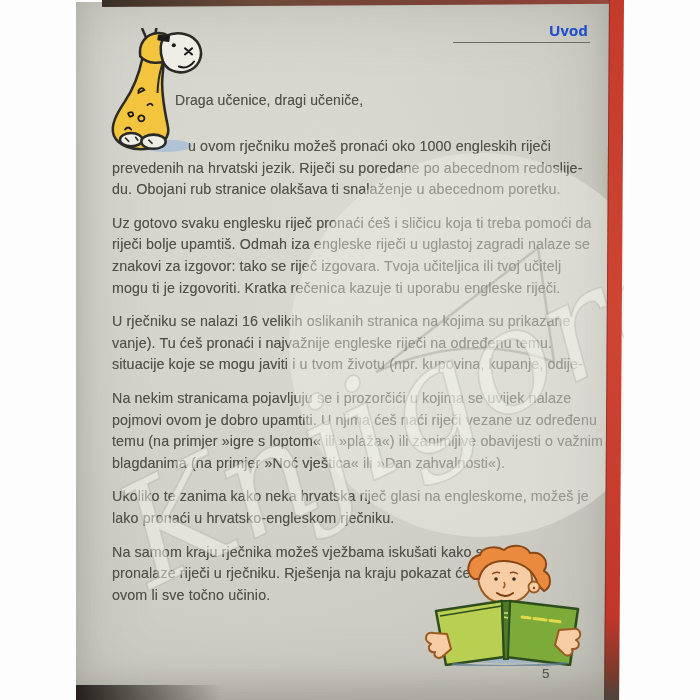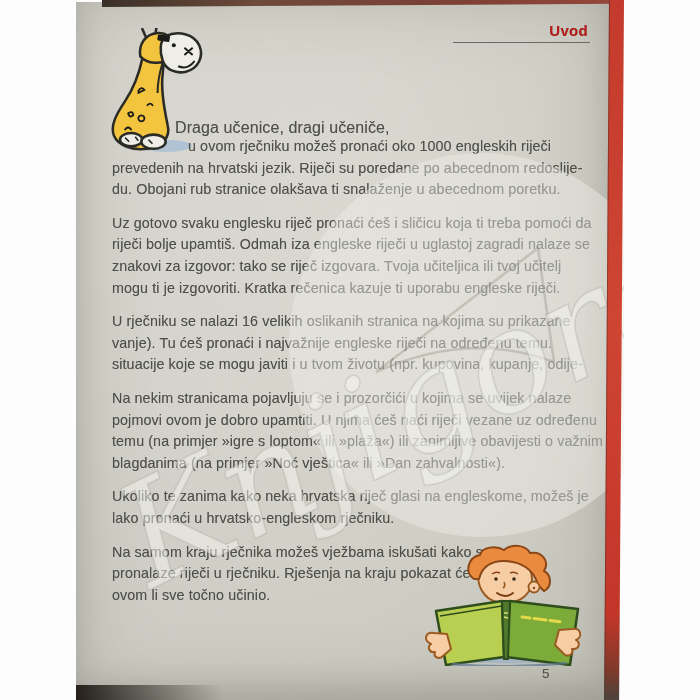--- a/index.html
+++ b/index.html
@@ -33,28 +33,28 @@
     background:linear-gradient(83deg,rgba(24,19,15,.92),rgba(24,19,15,0) 62%);
   }
   .watermark{position:absolute;inset:0;z-index:4;pointer-events:none;}
   .page-header{
     position:absolute;top:22px;right:34px;z-index:2;
   }
   .uvod-line{
     display:inline-block;border-bottom:1.6px solid #6a6963;padding:0 2px 2px 96px;
   }
   .page-title{
-    font-weight:bold;font-size:15px;color:#b91c1c;letter-spacing:.3px;
+    font-weight:bold;font-size:15px;color:#1d4ed8;letter-spacing:.3px;
     text-shadow:0 0 .6px rgba(70,70,64,.5);
   }
   .giraffe{position:absolute;left:18px;top:28px;width:118px;height:132px;z-index:2;}
   .boy{position:absolute;left:336px;top:544px;width:180px;height:122px;z-index:2;}
   .salutation{
-    position:absolute;left:99px;top:119px;z-index:2;
-    font-size:16px;color:#50504a;letter-spacing:.1px;
+    position:absolute;left:99px;top:92px;z-index:2;
+    font-size:14px;color:#50504a;letter-spacing:.1px;
     text-shadow:0 0 .6px rgba(80,80,74,.45);white-space:pre;
   }
   .text-block{
     position:absolute;left:36px;top:136px;z-index:2;
     font-size:14.3px;color:#50504a;letter-spacing:.1px;
     text-shadow:0 0 .6px rgba(80,80,74,.45);
   }
   .para{margin:0 0 12px 0;}
   .para:last-child{margin-bottom:0;}
   .line{white-space:pre;line-height:21.6px;height:21.6px;}

